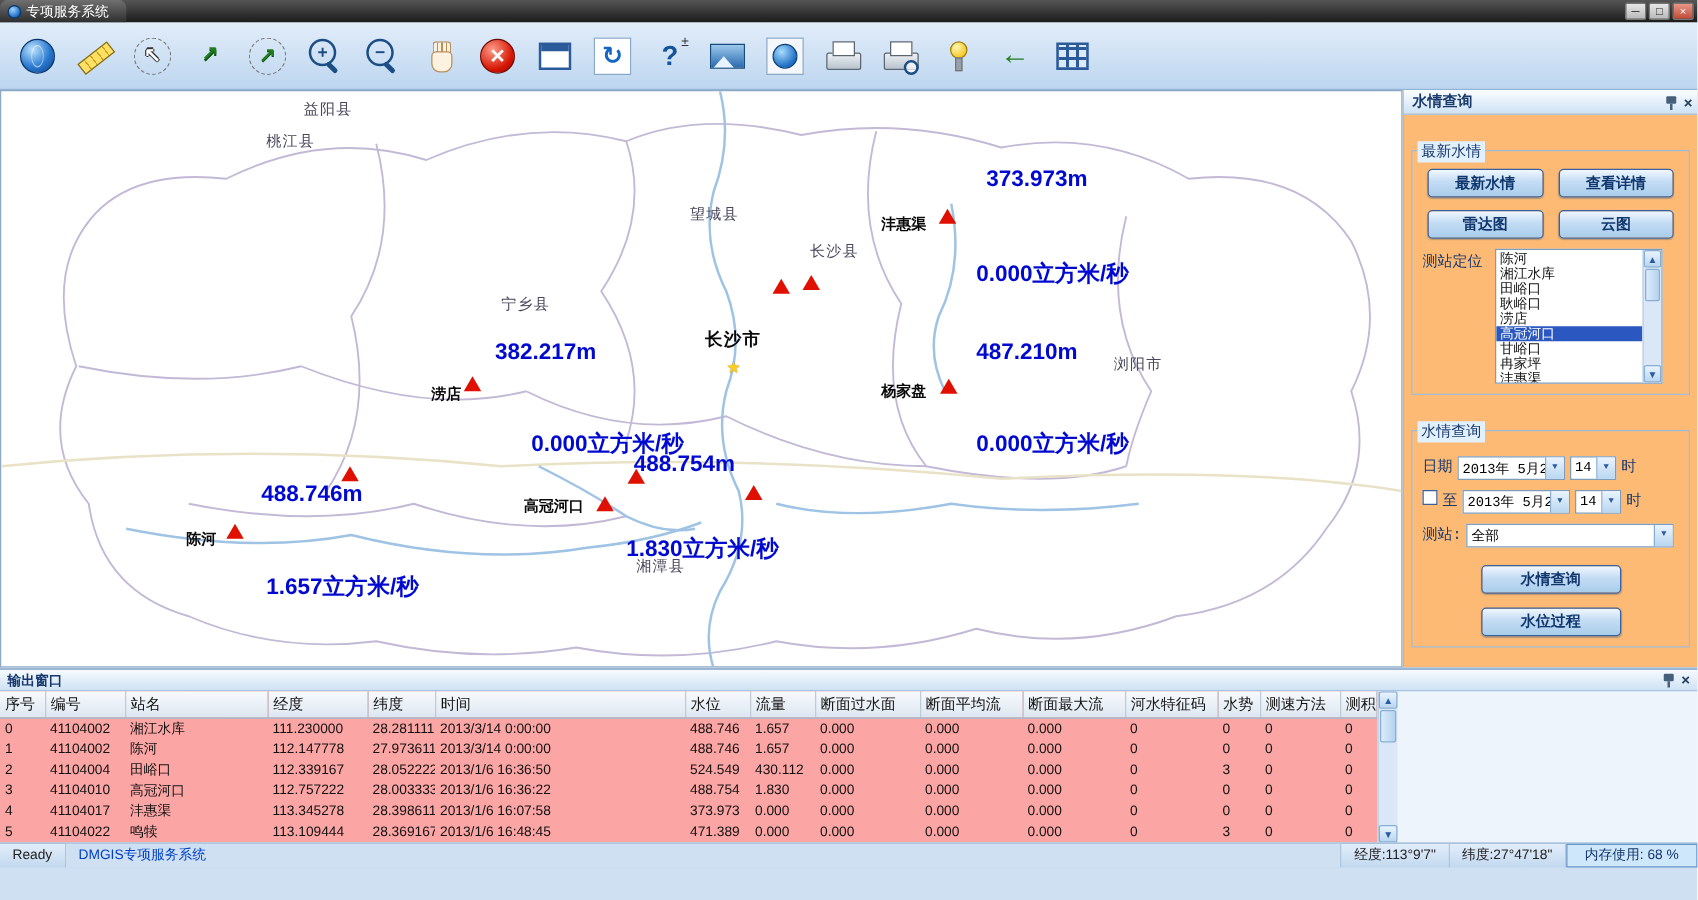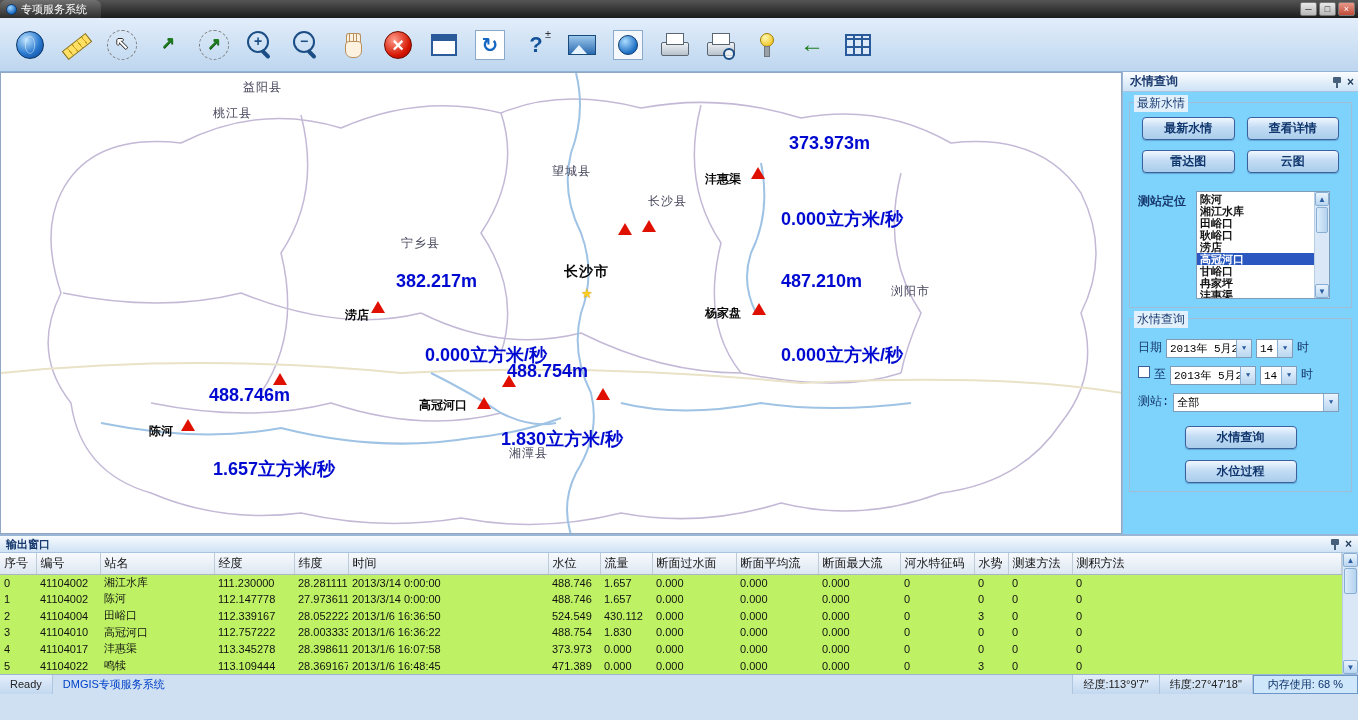--- a/index.html
+++ b/index.html
@@ -107,38 +107,38 @@
   .mlabel { position:absolute; white-space:nowrap; pointer-events:none; }
   .mlabel.county { color:#47475c; font-size:12px; letter-spacing:1px; }
   .mlabel.city { color:#0a0a0a; font-size:14px; font-weight:bold; letter-spacing:1px; }
   .mlabel.station { color:#0a0a0a; font-size:12px; font-weight:bold; }
   .mreading { position:absolute; color:#0009cf; font-size:18px; font-weight:bold; white-space:nowrap; pointer-events:none; }
   .marker { position:absolute; width:0; height:0; margin-left:-7px;
     border-left:7px solid transparent; border-right:7px solid transparent; border-bottom:12px solid #e01000; }
   .star { position:absolute; color:#ffcf20; text-shadow:0 0 1px #8a6d00; font-size:13px; }
 
   
-  .side-panel { width:236px; height:462px; background:#7dd3fc; border-left:1px solid #9ab6d4; display:flex; flex-direction:column; }
+  .side-panel { width:236px; height:462px; background:#fdba74; border-left:1px solid #9ab6d4; display:flex; flex-direction:column;gap:18px; }
   .panel-header { height:20px; flex:0 0 20px; display:flex; align-items:center; padding:0 4px 0 7px;
     background:linear-gradient(#fbfdff,#cde2f5); border-bottom:1px solid #a8c4e0; color:#1a3a6e; font-weight:bold; font-size:12px; }
   .ph-icons { margin-left:auto; display:flex; gap:5px; align-items:center; }
   .pin-ic { width:10px; height:12px; position:relative; }
   .pin-ic::before { content:''; position:absolute; top:1px; left:1px; width:8px; height:6px; background:#46607c; border-radius:1px; }
   .pin-ic::after { content:''; position:absolute; top:7px; left:4px; width:2px; height:5px; background:#46607c; }
   .close-ic { color:#24415f; font-size:12px; font-weight:bold; line-height:12px; }
 
   .group { position:relative; border:1px solid #a2bcd8; margin:10px 6px 0; padding:12px 6px 8px; }
   .group-label { position:absolute; top:-8px; left:4px; background:#e2f0fc; padding:0 3px; color:#16386e; font-size:12px; }
 
   .btn-grid { display:grid; grid-template-columns:1fr 1fr; gap:10px 12px; padding:2px 6px; }
   .xpbtn { height:23px; line-height:21px; text-align:center; border:1px solid #3a619e; border-radius:4px;
     background:linear-gradient(#f0f7ff,#c3dcf4 45%,#a9cdeb); color:#10366e; font-weight:bold; font-size:12px;
     box-shadow:0 1px 1px rgba(40,80,130,.35); cursor:default; }
 
-  .locator-row { display:flex; margin-top:16px; padding:0 2px;font-weight:bold; }
+  .locator-row { display:flex; margin-top:6px; padding:0 2px; }
   .locator-label { width:58px; padding-top:2px; color:#16386e; font-size:12px; }
   .listbox { width:134px; height:108px; background:#fff; border:1px solid #7f9db9; display:flex; }
   .lb-items { flex:1; overflow:hidden; padding:1px 0; }
   .li { font-size:11px; line-height:12px; padding-left:3px; color:#111; white-space:nowrap; }
   .li.sel { background:#2a58c0; color:#fff; }
   .vscroll { width:15px; background:#d9e7f6; border-left:1px solid #b8cee4; display:flex; flex-direction:column; }
   .sarrow { height:14px; flex:0 0 14px; background:linear-gradient(#eaf4fe,#b9d6f0); border:1px solid #89aed4;
     color:#2a5aa0; font-size:8px; text-align:center; line-height:13px; border-radius:2px; }
   .sthumb { flex:0 0 26px; margin:1px; background:linear-gradient(90deg,#dcecfb,#b4d2ee); border:1px solid #89aed4; border-radius:2px; }
   .sspace { flex:1; }
@@ -154,21 +154,21 @@
   .combo.wide { width:166px; }
   .chk { width:12px; height:12px; background:#fff; border:1px solid #3a619e; }
   .action-btns { display:flex; flex-direction:column; align-items:center; gap:11px; margin-top:14px; }
   .action-btns .xpbtn { width:112px; }
 
   
   .output { flex:0 0 140px; height:140px; background:#eef4fb; border-top:2px solid #9ab6d4; display:flex; flex-direction:column; }
   .output-header { height:17px; flex:0 0 17px; background:linear-gradient(#f6fafe,#cfe2f4); border-bottom:1px solid #a8c4e0;
     display:flex; align-items:center; padding:0 6px; color:#16386e; font-size:11px; font-weight:bold; }
   .output-body { flex:1; display:flex; overflow:hidden; }
-  table { border-collapse:collapse; table-layout:fixed; width:1342px; background:#bef264; }
+  table { border-collapse:collapse; table-layout:fixed; width:1102px; background:#fca5a5; }
   thead th { height:21px; background:linear-gradient(#f7fafd,#dde7f1); border-right:1px solid #c0cbd8; border-bottom:1px solid #aab6c4;
     font-weight:normal; font-size:12px; text-align:left; padding:0 4px; color:#111; white-space:nowrap; overflow:hidden; }
   tbody td { height:16px; font-size:11px; padding:0 4px; color:#111; white-space:nowrap; overflow:hidden; }
   .tbl-scroll { width:16px; background:#d9e7f6; border-left:1px solid #b8cee4; display:flex; flex-direction:column; }
 
   
   .statusbar { flex:0 0 20px; height:20px; background:linear-gradient(#e3eefb,#c2d8ef); border-top:1px solid #9ab6d4;
     display:flex; align-items:center; font-size:11px; color:#222; }
   .seg { padding:0 10px; height:100%; line-height:19px; border-right:1px solid #aec6de; white-space:nowrap; }
   .seg.app { color:#0040c8; min-width:150px; }

